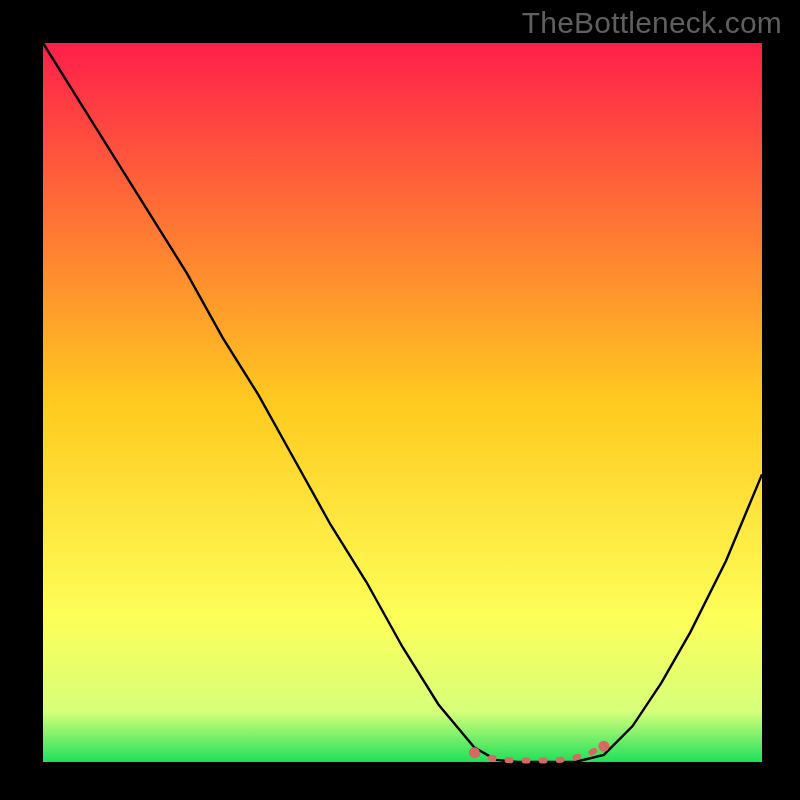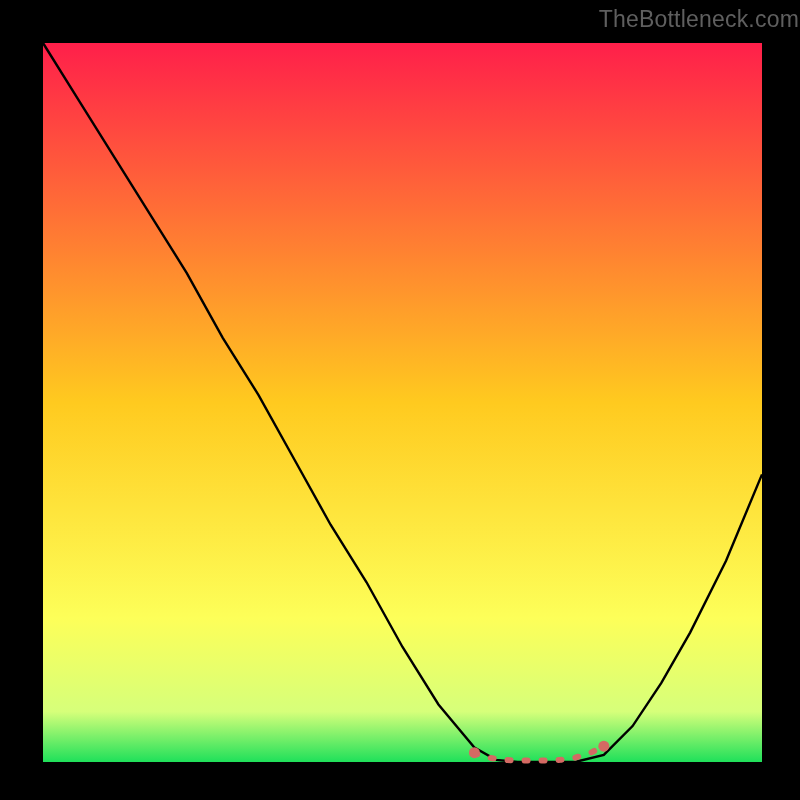--- a/index.html
+++ b/index.html
@@ -12,23 +12,23 @@
   }
   .chart-wrap {
     position: relative;
     width: 800px;
     height: 800px;
     background: #000;
   }
   .watermark {
     position: absolute;
     top: 6px;
-    right: 1px;
+    right: 18px;
     font-family: Arial, Helvetica, sans-serif;
-    font-size: 23px;
+    font-size: 30px;
     color: #5f5f5f;
     font-weight: 400;
     letter-spacing: 0.2px;
     user-select: none;
   }
   svg {
     position: absolute;
     top: 0;
     left: 0;
   }

